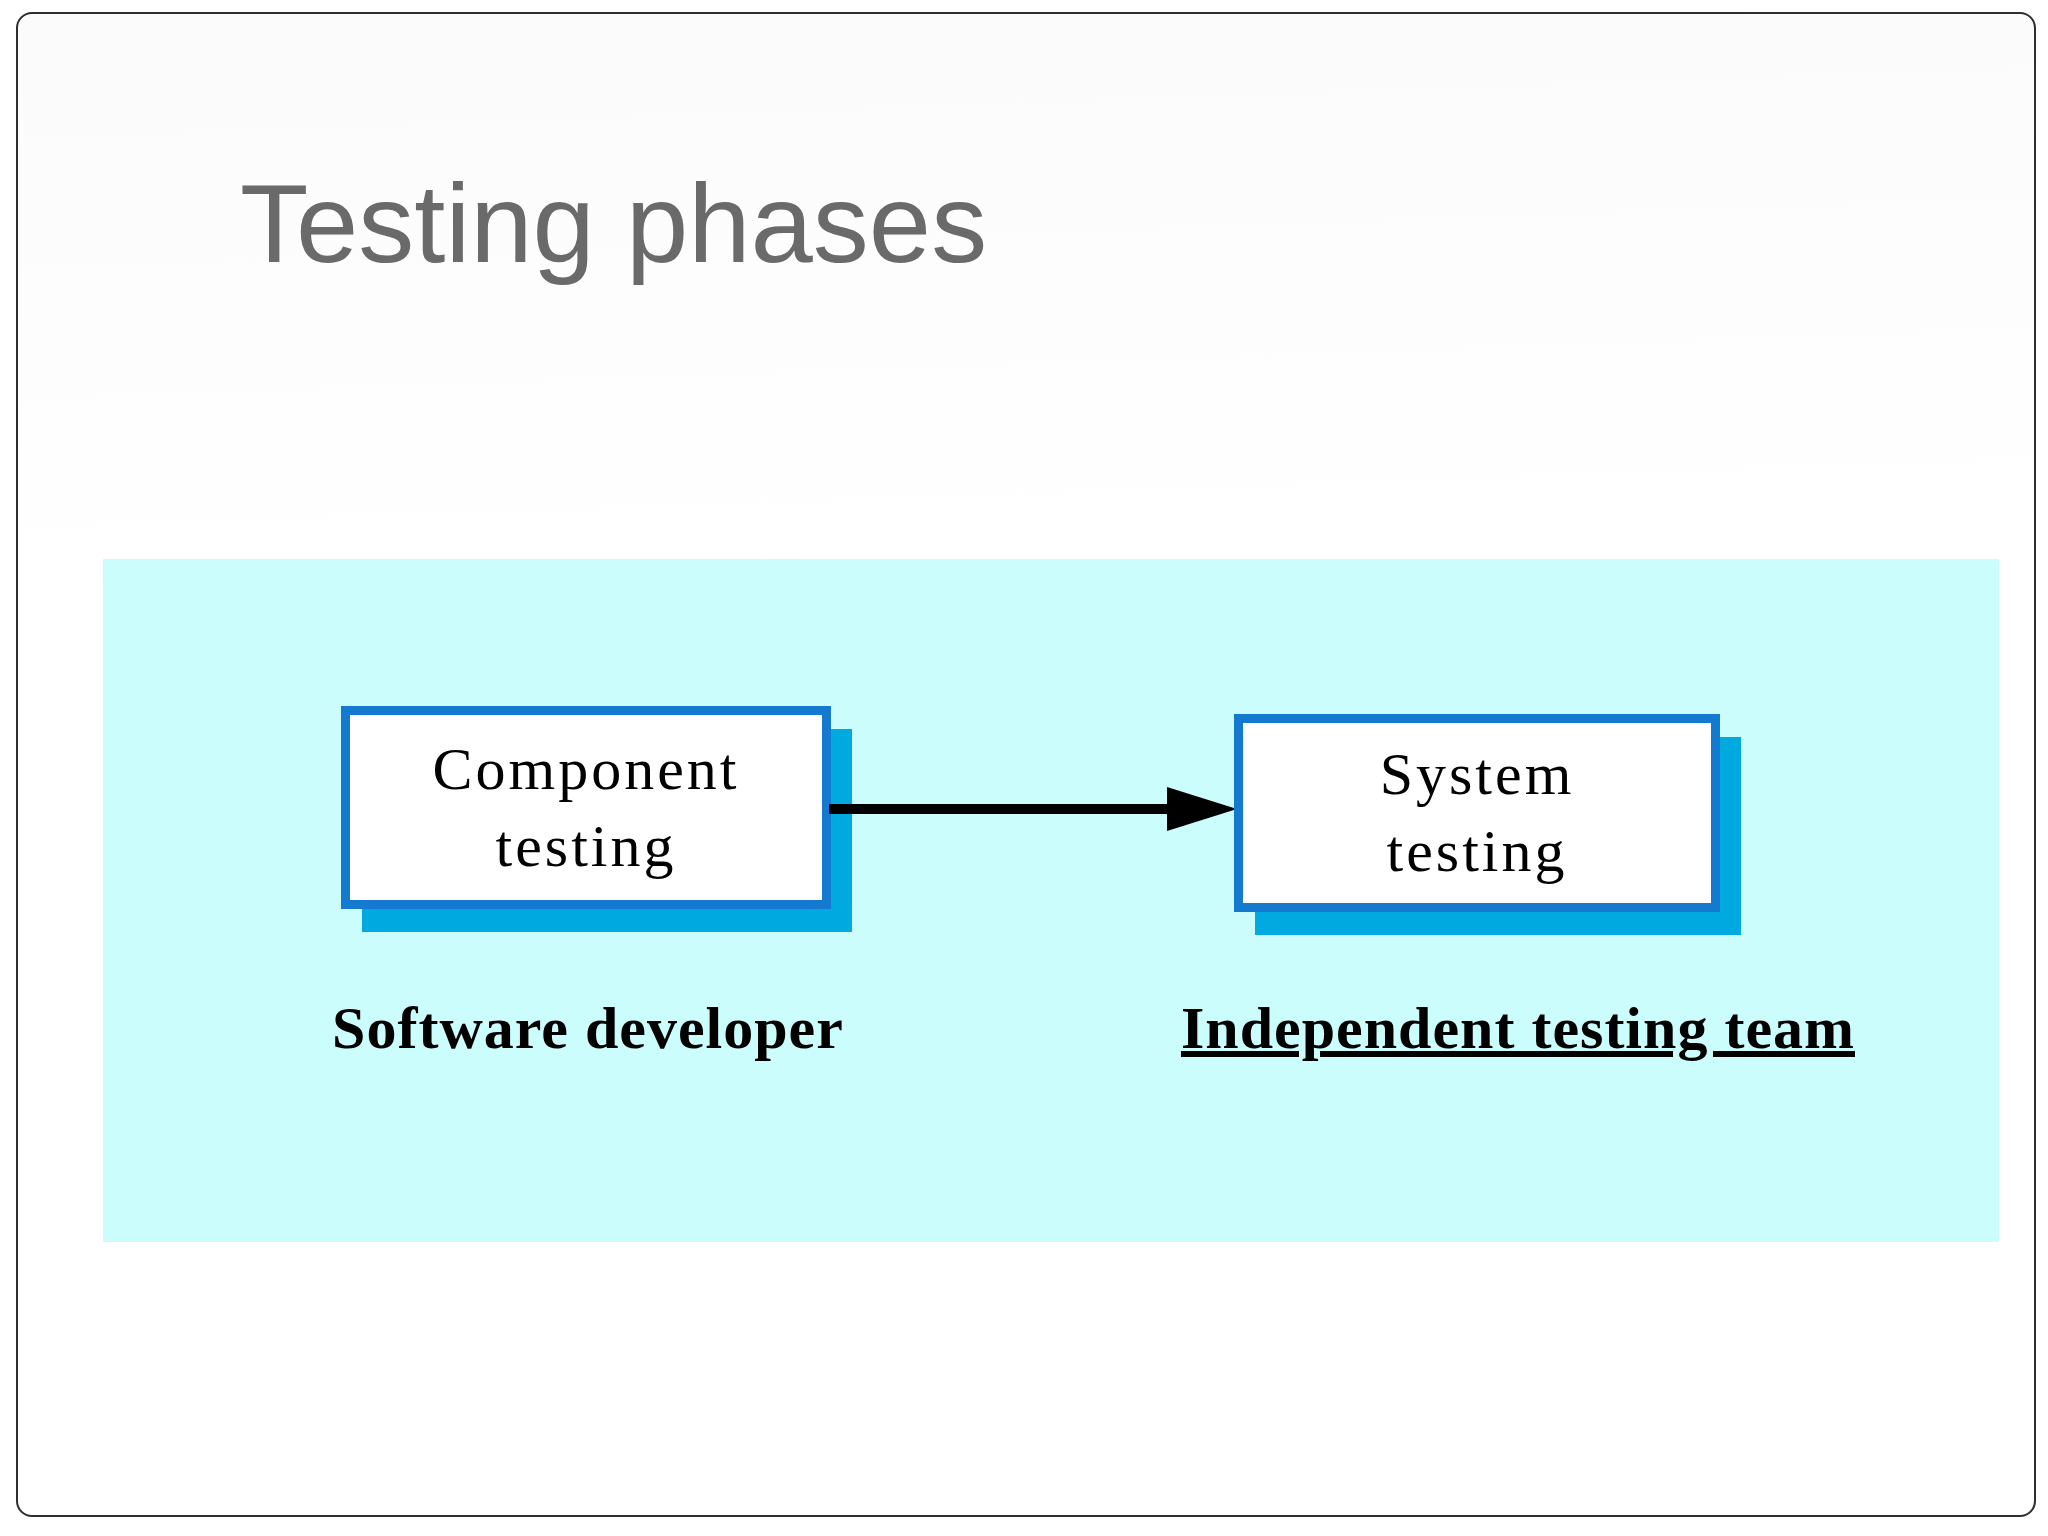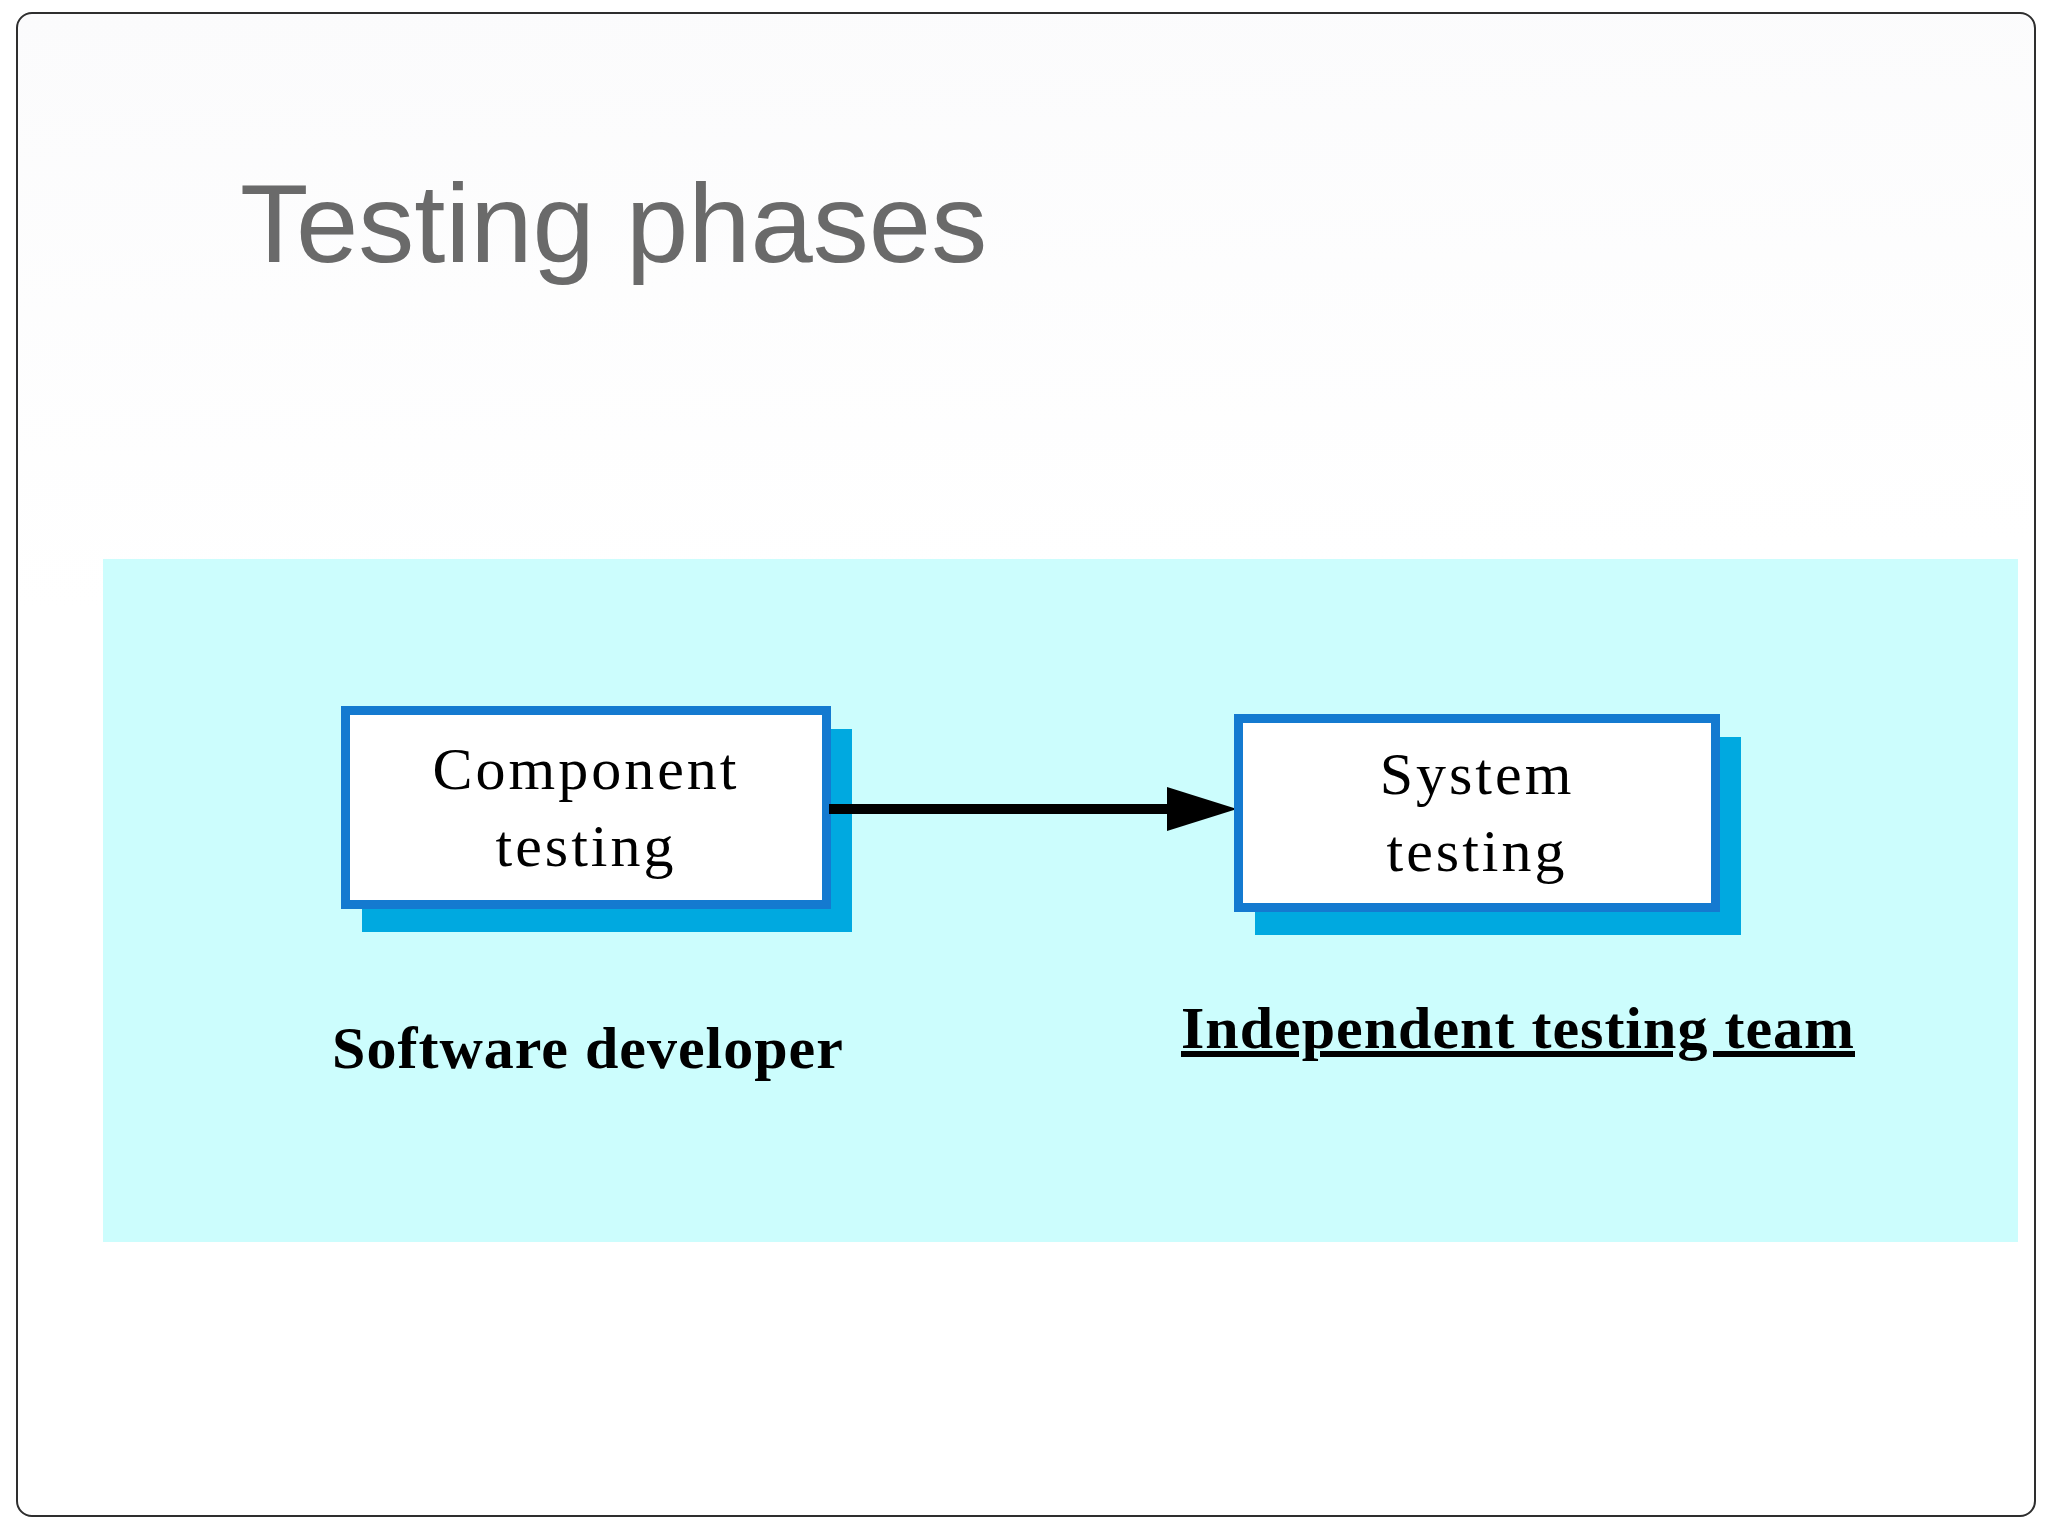--- a/index.html
+++ b/index.html
@@ -42,21 +42,20 @@
     white-space: nowrap;
   }
 
   .diagram-panel {
     position: absolute;
     left: 85px;
     top: 545px;
     width: 1896px;
     height: 683px;
     background-color: var(--panel_background, #ccfdfd);
-    padding-left: 19px;
   }
 
   .node {
     position: absolute;
     box-sizing: border-box;
     background: var(--node_fill, #ffffff);
     border: 9px solid var(--node_border, #147ad0);
     box-shadow: 21px 23px 0 0 var(--node_shadow, #00a9e0);
     display: flex;
     align-items: center;
@@ -90,21 +89,21 @@
     position: absolute;
     font-family: "Liberation Serif", serif;
     font-weight: 700;
     font-size: 60px;
     letter-spacing: 1px;
     color: var(--caption_text, #000000);
     text-align: center;
     white-space: nowrap;
   }
 
-  .caption-left  { left: 135px;  top: 435px; width: 700px; margin-top: 20px; }  
+  .caption-left  { left: 135px;  top: 435px; width: 700px; }  
   .caption-right { left: 1015px; top: 435px; width: 800px; text-decoration: underline; }  
 </style>
 </head>
 <body>
 
 <div class="canvas">
   <div class="slide">
 
     <div class="page-title">Testing phases</div>
 

